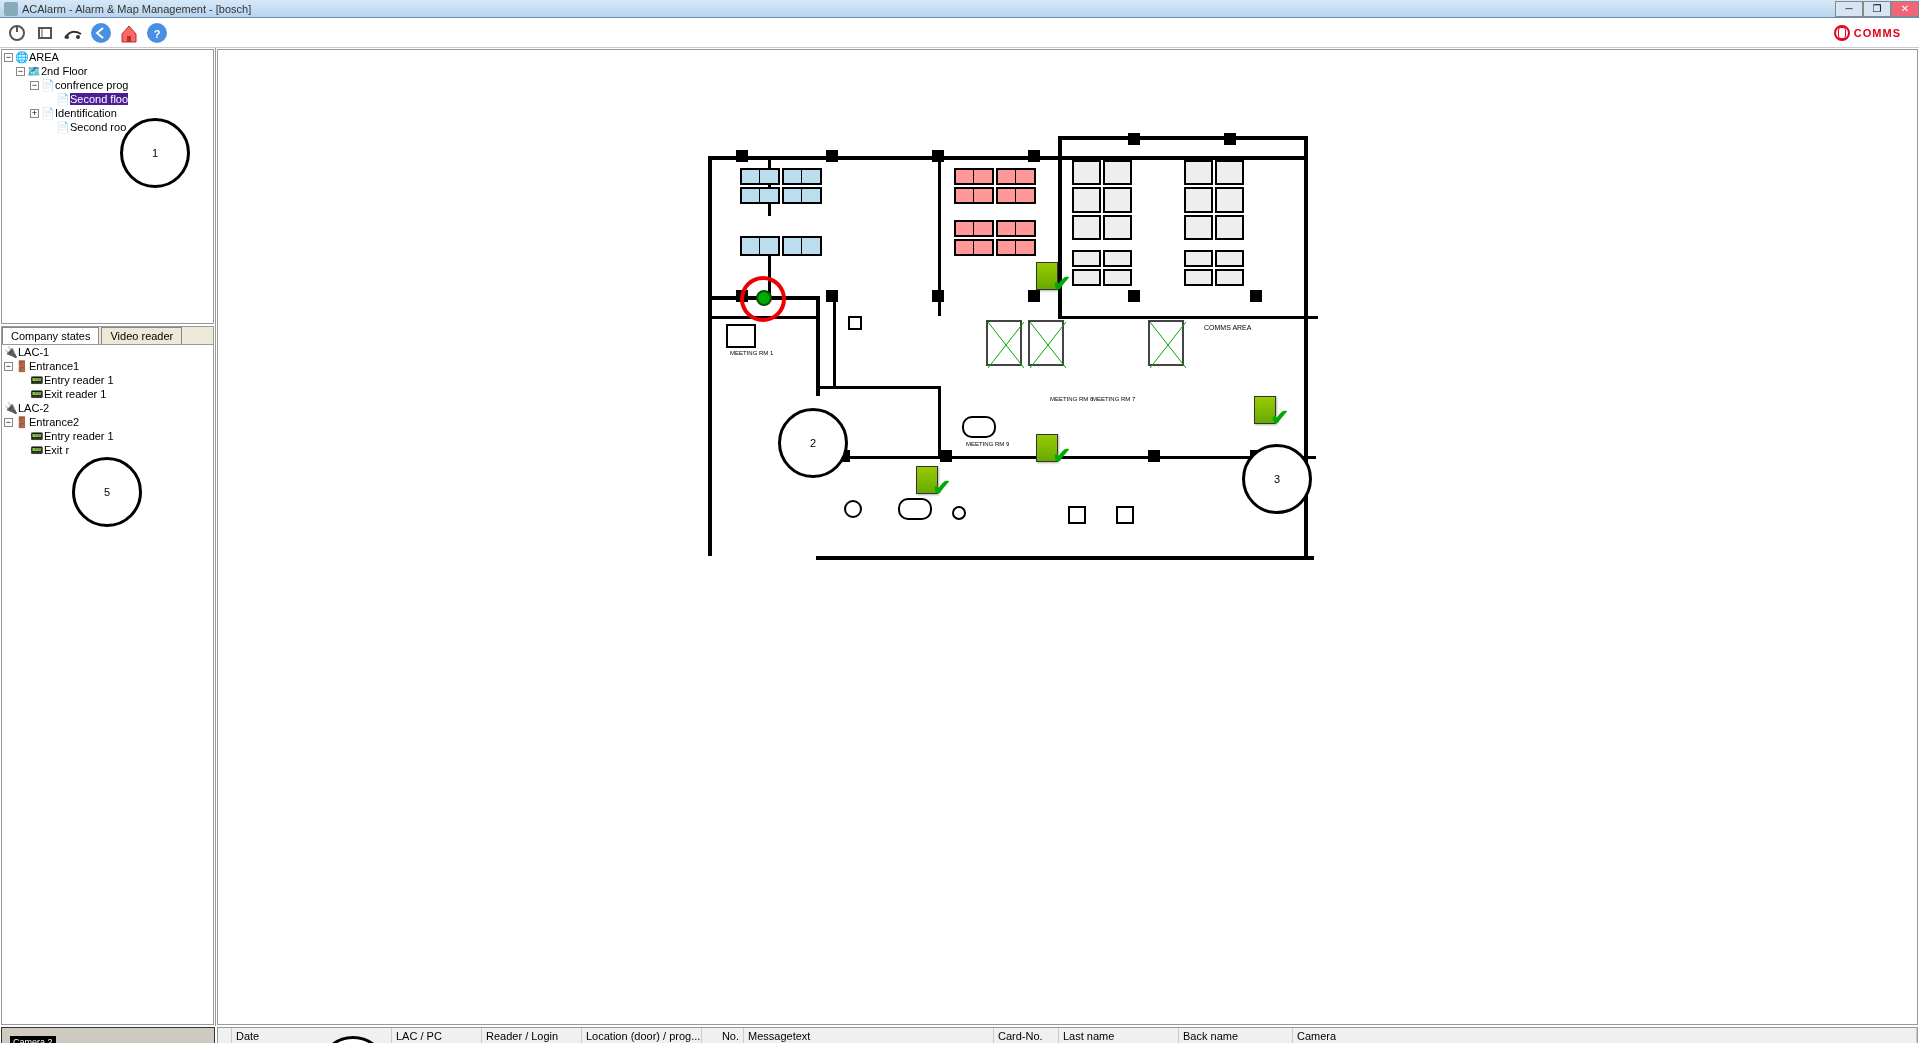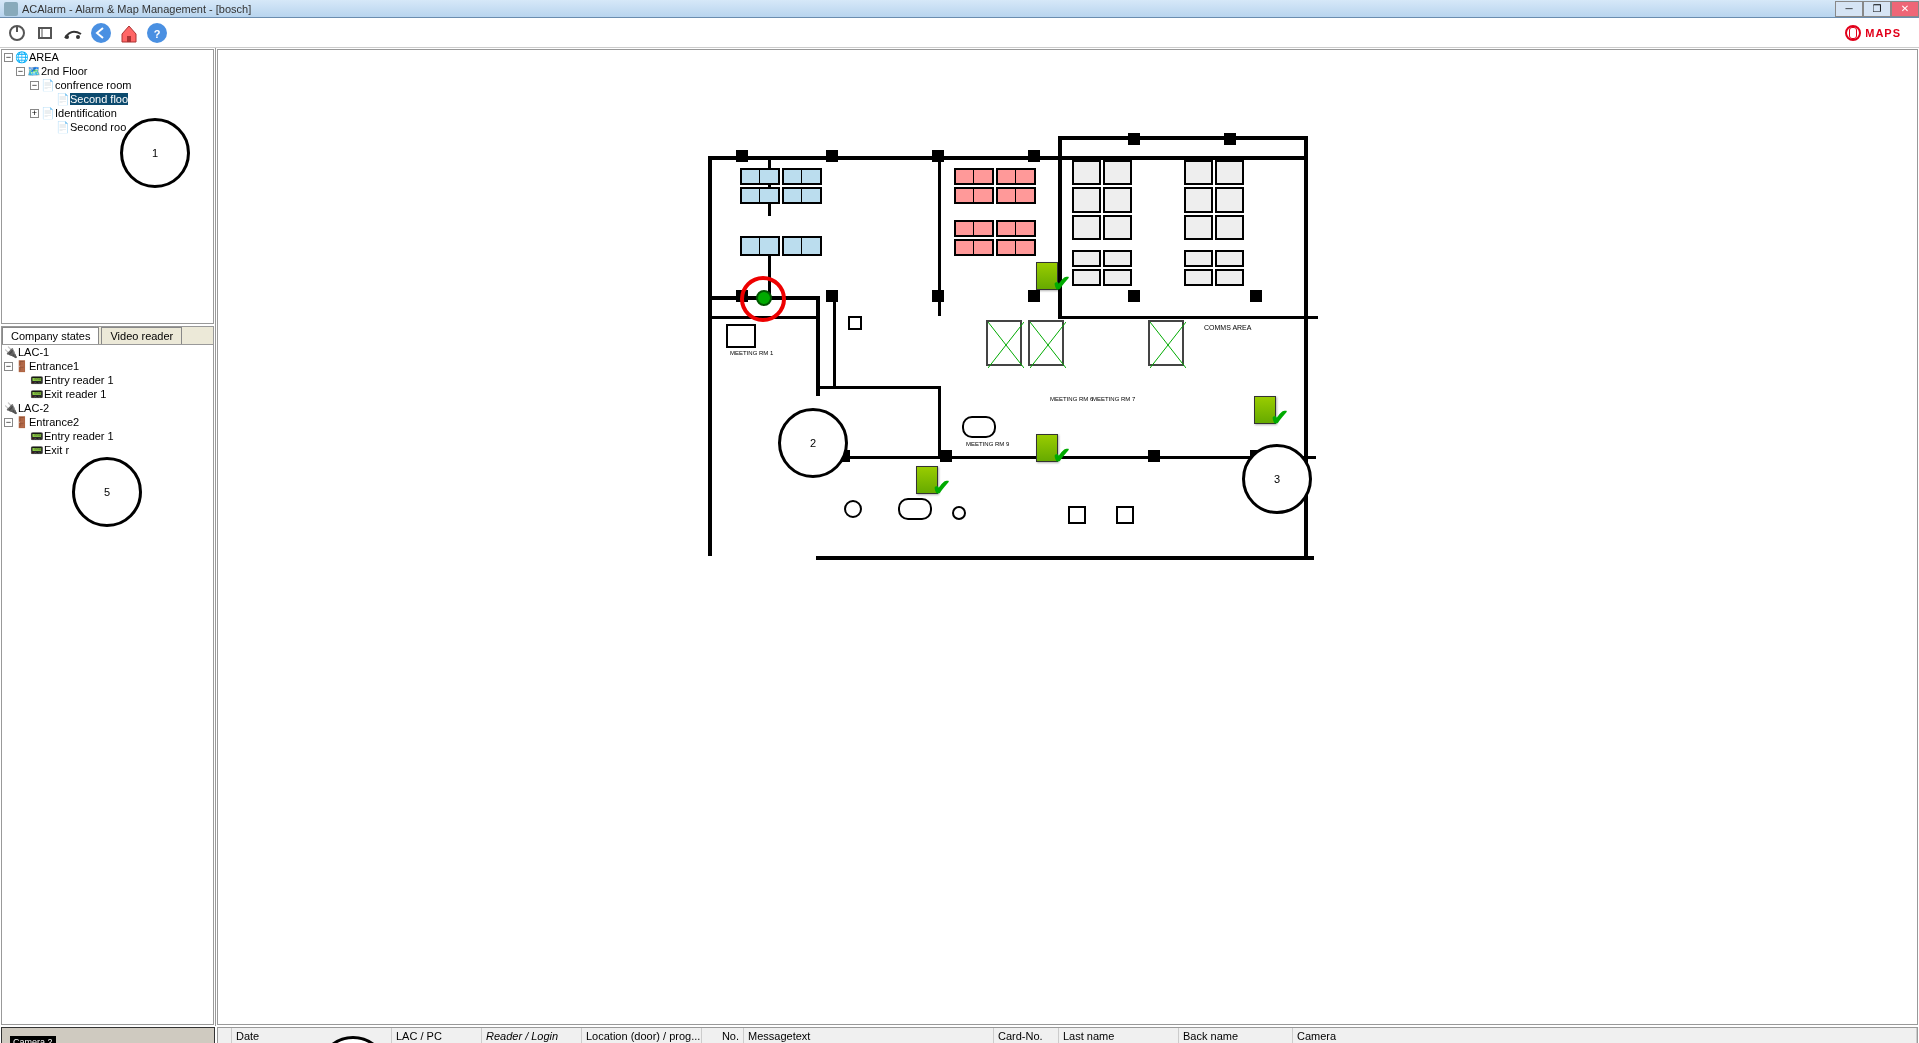--- a/index.html
+++ b/index.html
@@ -16,21 +16,21 @@
   .tool-btn { width: 22px; height: 22px; display: flex; align-items: center; justify-content: center; cursor: pointer; border: 0; background: transparent; }
   .bosch-logo { margin-left: auto; margin-right: 12px; color: #e2001a; font-weight: bold; font-size: 16px; letter-spacing: 1px; display:flex; align-items:center; gap:4px;}
   .bosch-logo .ring { width:16px; height:16px; border:2px solid #e2001a; border-radius:50%; display:inline-flex; align-items:center; justify-content:center;}
   .bosch-logo .ring::before { content:""; width:6px; height:10px; border:1.5px solid #e2001a; border-radius:3px; display:block;}
   .main { display: flex; height: calc(100% - 18px - 30px - 17px); }
   .left-col { width: 216px; display: flex; flex-direction: column; border-right: 1px solid #999; }
   .tree-pane { flex: 0 0 275px; background: #fff; overflow: auto; border:1px solid #999; margin:1px;}
   .tree-node { white-space: nowrap; display:flex; align-items:center; height:14px; }
   .tree-icon { width:12px; height:12px; display:inline-block; margin-right:2px;}
   .exp { width:9px; height:9px; border:1px solid #888; display:inline-flex; align-items:center; justify-content:center; font-size:9px; line-height:1; margin-right:2px; background:#fff;}
-  .sel { background:#0c4a6e; color:#fff; }
+  .sel { background:#4c1d95; color:#fff; }
   .tabs-pane { border:1px solid #999; margin:1px 1px 0 1px; }
   .tabrow { display:flex; background:#ece9d8; }
   .tab { border:1px solid #888; border-bottom:0; padding:2px 8px; background:#fff; margin-right:2px; cursor:pointer;}
   .tab.inactive { background:#ece9d8; }
   .device-tree { flex:1; background:#fff; overflow:auto; border:1px solid #999; border-top:0; margin:0 1px 1px 1px;}
   .circled { width:70px; height:70px; border:3px solid #000; border-radius:50%; display:flex; align-items:center; justify-content:center; font-size:38px; font-family: serif; position:absolute; background:#fff; z-index:50;}
   .map-area { flex:1; position:relative; background:#fff; border:1px solid #999; margin:1px; overflow:hidden;}
   .floorplan { position:absolute; left:490px; top:56px; width:660px; height:440px; }
   .wall { position:absolute; background:#000; }
   .door-icon { position:absolute; width:22px; height:28px; background:linear-gradient(#9c0,#6a0); border:1px solid #333; box-shadow:1px 1px 2px rgba(0,0,0,.3); z-index:20;}
@@ -100,42 +100,42 @@
       </svg>
     </button>
   <button class="tool-btn">
       <svg width="22" height="22">
         <circle cx="11" cy="11" r="10" fill="#4a90e2"></circle>
         <text x="11" y="16" text-anchor="middle" fill="#fff" font-size="14" font-weight="bold">?</text>
       </svg>
     </button>
   <div class="bosch-logo">
     <span class="ring"></span>
-    <span>MAPS</span>
+    <span>COMMS</span>
   </div>
 </div>
 
 <div class="main">
   <div class="left-col">
 
     <div class="tree-pane" style="position:relative;">
       <div class="tree-node" style="padding-left:2px;">
           <span class="exp">−</span>
           <span class="tree-icon">🌐</span>
           <span>AREA</span>
         </div>
       <div class="tree-node" style="padding-left:14px;">
           <span class="exp">−</span>
           <span class="tree-icon">🗺️</span>
           <span>2nd Floor</span>
         </div>
       <div class="tree-node" style="padding-left:28px;">
           <span class="exp">−</span>
           <span class="tree-icon">📄</span>
-          <span>confrence room</span>
+          <span>confrence prog</span>
         </div>
       <div class="tree-node" style="padding-left:54px;">
           <span class="tree-icon">📄</span>
           <span class="sel">Second floo</span>
         </div>
       <div class="tree-node" style="padding-left:28px;">
           <span class="exp">+</span>
           <span class="tree-icon">📄</span>
           <span>Identification</span>
         </div>
@@ -381,21 +381,21 @@
       <div class="cam-label">Camera 2</div>
 
     </div>
 
   </div>
   <div class="events" style="position:relative;">
     <div class="ev-head">
       <div style="width:14px;"></div>
       <div style="width:160px;">Date</div>
       <div style="width:90px;">LAC / PC</div>
-      <div style="width:100px;font-style:italic;">Reader / Login</div>
+      <div style="width:100px;">Reader / Login</div>
       <div style="width:120px;">Location (door) / prog...</div>
       <div style="width:42px; text-align:right;">No.</div>
       <div style="width:250px;">Messagetext</div>
       <div style="width:65px;">Card-No.</div>
       <div style="width:120px;">Last name</div>
       <div style="width:114px;">Back name</div>
       <div style="flex:1;">Camera</div>
     </div>
 
     <div class="circled" style="left:100px; top:8px;"></div>

